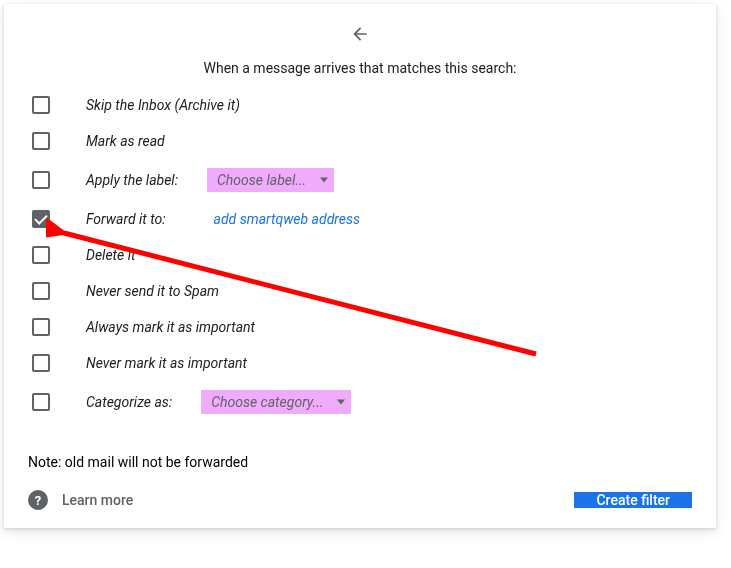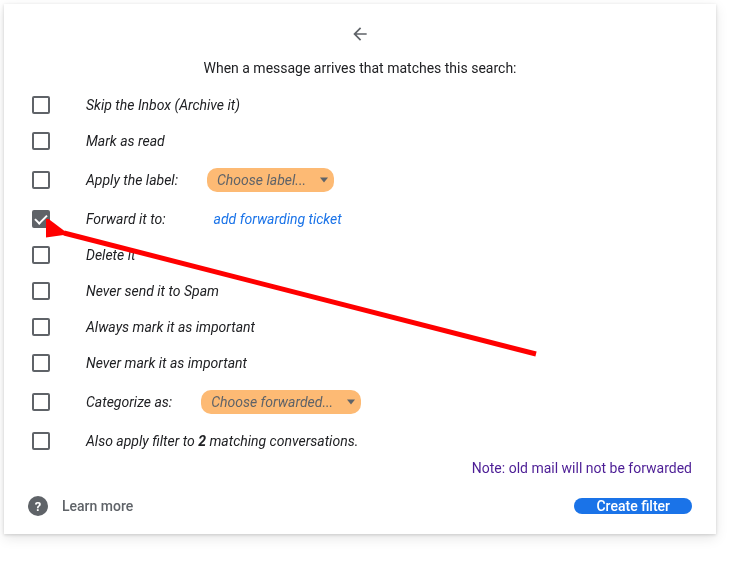--- a/index.html
+++ b/index.html
@@ -77,23 +77,23 @@
       height: 5px;
       border-left: 2px solid #fff;
       border-bottom: 2px solid #fff;
       transform: rotate(-45deg) translate(1px, -1px);
     }
     .option-label {
       color: #202124;
       font-size: 14px;
     }
     .dropdown {
-      background: #fdba74;
+      background: #f0abfc;
       padding: 4px 28px 4px 10px;
-      border-radius: 10px;
+      border-radius: 1px;
       color: #5f6368;
       font-size: 14px;
       position: relative;
       cursor: pointer;
       margin-left: -7px;
     }
     .dropdown::after {
       content: '';
       position: absolute;
       right: 10px;
@@ -106,24 +106,23 @@
     .dropdown.spaced::after {
       right: 6px;
     }
     .link {
       color: #1a73e8;
       font-size: 14px;
       cursor: pointer;
       margin-left: 12px;
     }
     .note {
-      margin-top: 10px;
-      color: #4c1d95;
-      font-size: 14px;
-      text-align: right;
+      margin-top: 40px;
+      color: #000000;
+      font-size: 14px;
     }
     .footer {
       display: flex;
       align-items: center;
       justify-content: space-between;
       margin-top: 20px;
     }
     .learn-more {
       display: flex;
       align-items: center;
@@ -147,21 +146,21 @@
       font-size: 14px;
       font-weight: 500;
       cursor: pointer;
       text-align: right;
     }
     .create-button {
       background: #1a73e8;
       color: #fff;
       border: none;
       padding: 0 22px;
-      border-radius: 8px;
+      border-radius: 0;
       font-size: 14px;
       font-weight: 500;
       cursor: pointer;
       font-family: inherit;
     }
     .bold {
       font-weight: bold;
     }
     .arrow-annotation {
       position: absolute;
@@ -200,21 +199,21 @@
 
     <div class="option-row">
       <div class="checkbox"></div>
       <span class="option-label">Apply the label:</span>
       <span class="dropdown spaced">Choose label...</span>
     </div>
 
     <div class="option-row">
       <div class="checkbox checked"></div>
       <span class="option-label">Forward it to:</span>
-      <span class="link">add forwarding ticket</span>
+      <span class="link">add smartqweb address</span>
     </div>
 
     <div class="option-row">
       <div class="checkbox"></div>
       <span class="option-label">Delete it</span>
     </div>
 
     <div class="option-row">
       <div class="checkbox"></div>
       <span class="option-label">Never send it to Spam</span>
@@ -226,29 +225,23 @@
     </div>
 
     <div class="option-row">
       <div class="checkbox"></div>
       <span class="option-label">Never mark it as important</span>
     </div>
 
     <div class="option-row">
       <div class="checkbox"></div>
       <span class="option-label">Categorize as:</span>
-      <span class="dropdown spaced">Choose forwarded...</span>
-    </div>
-
-    <div class="option-row">
-      <div class="checkbox"></div>
-      <span class="option-label">
-        <span>Also apply filter to </span><span class="bold">2</span><span> matching conversations.</span>
-      </span>
-    </div>
+      <span class="dropdown spaced">Choose category...</span>
+    </div>
+
   </div>
 
   <div class="note">Note: old mail will not be forwarded</div>
 
   <div class="footer">
     <div class="learn-more">
       <div class="help-icon">?</div>
       <span class="learn-more-text">Learn more</span>
     </div>
     <button class="create-button">Create filter</button>

